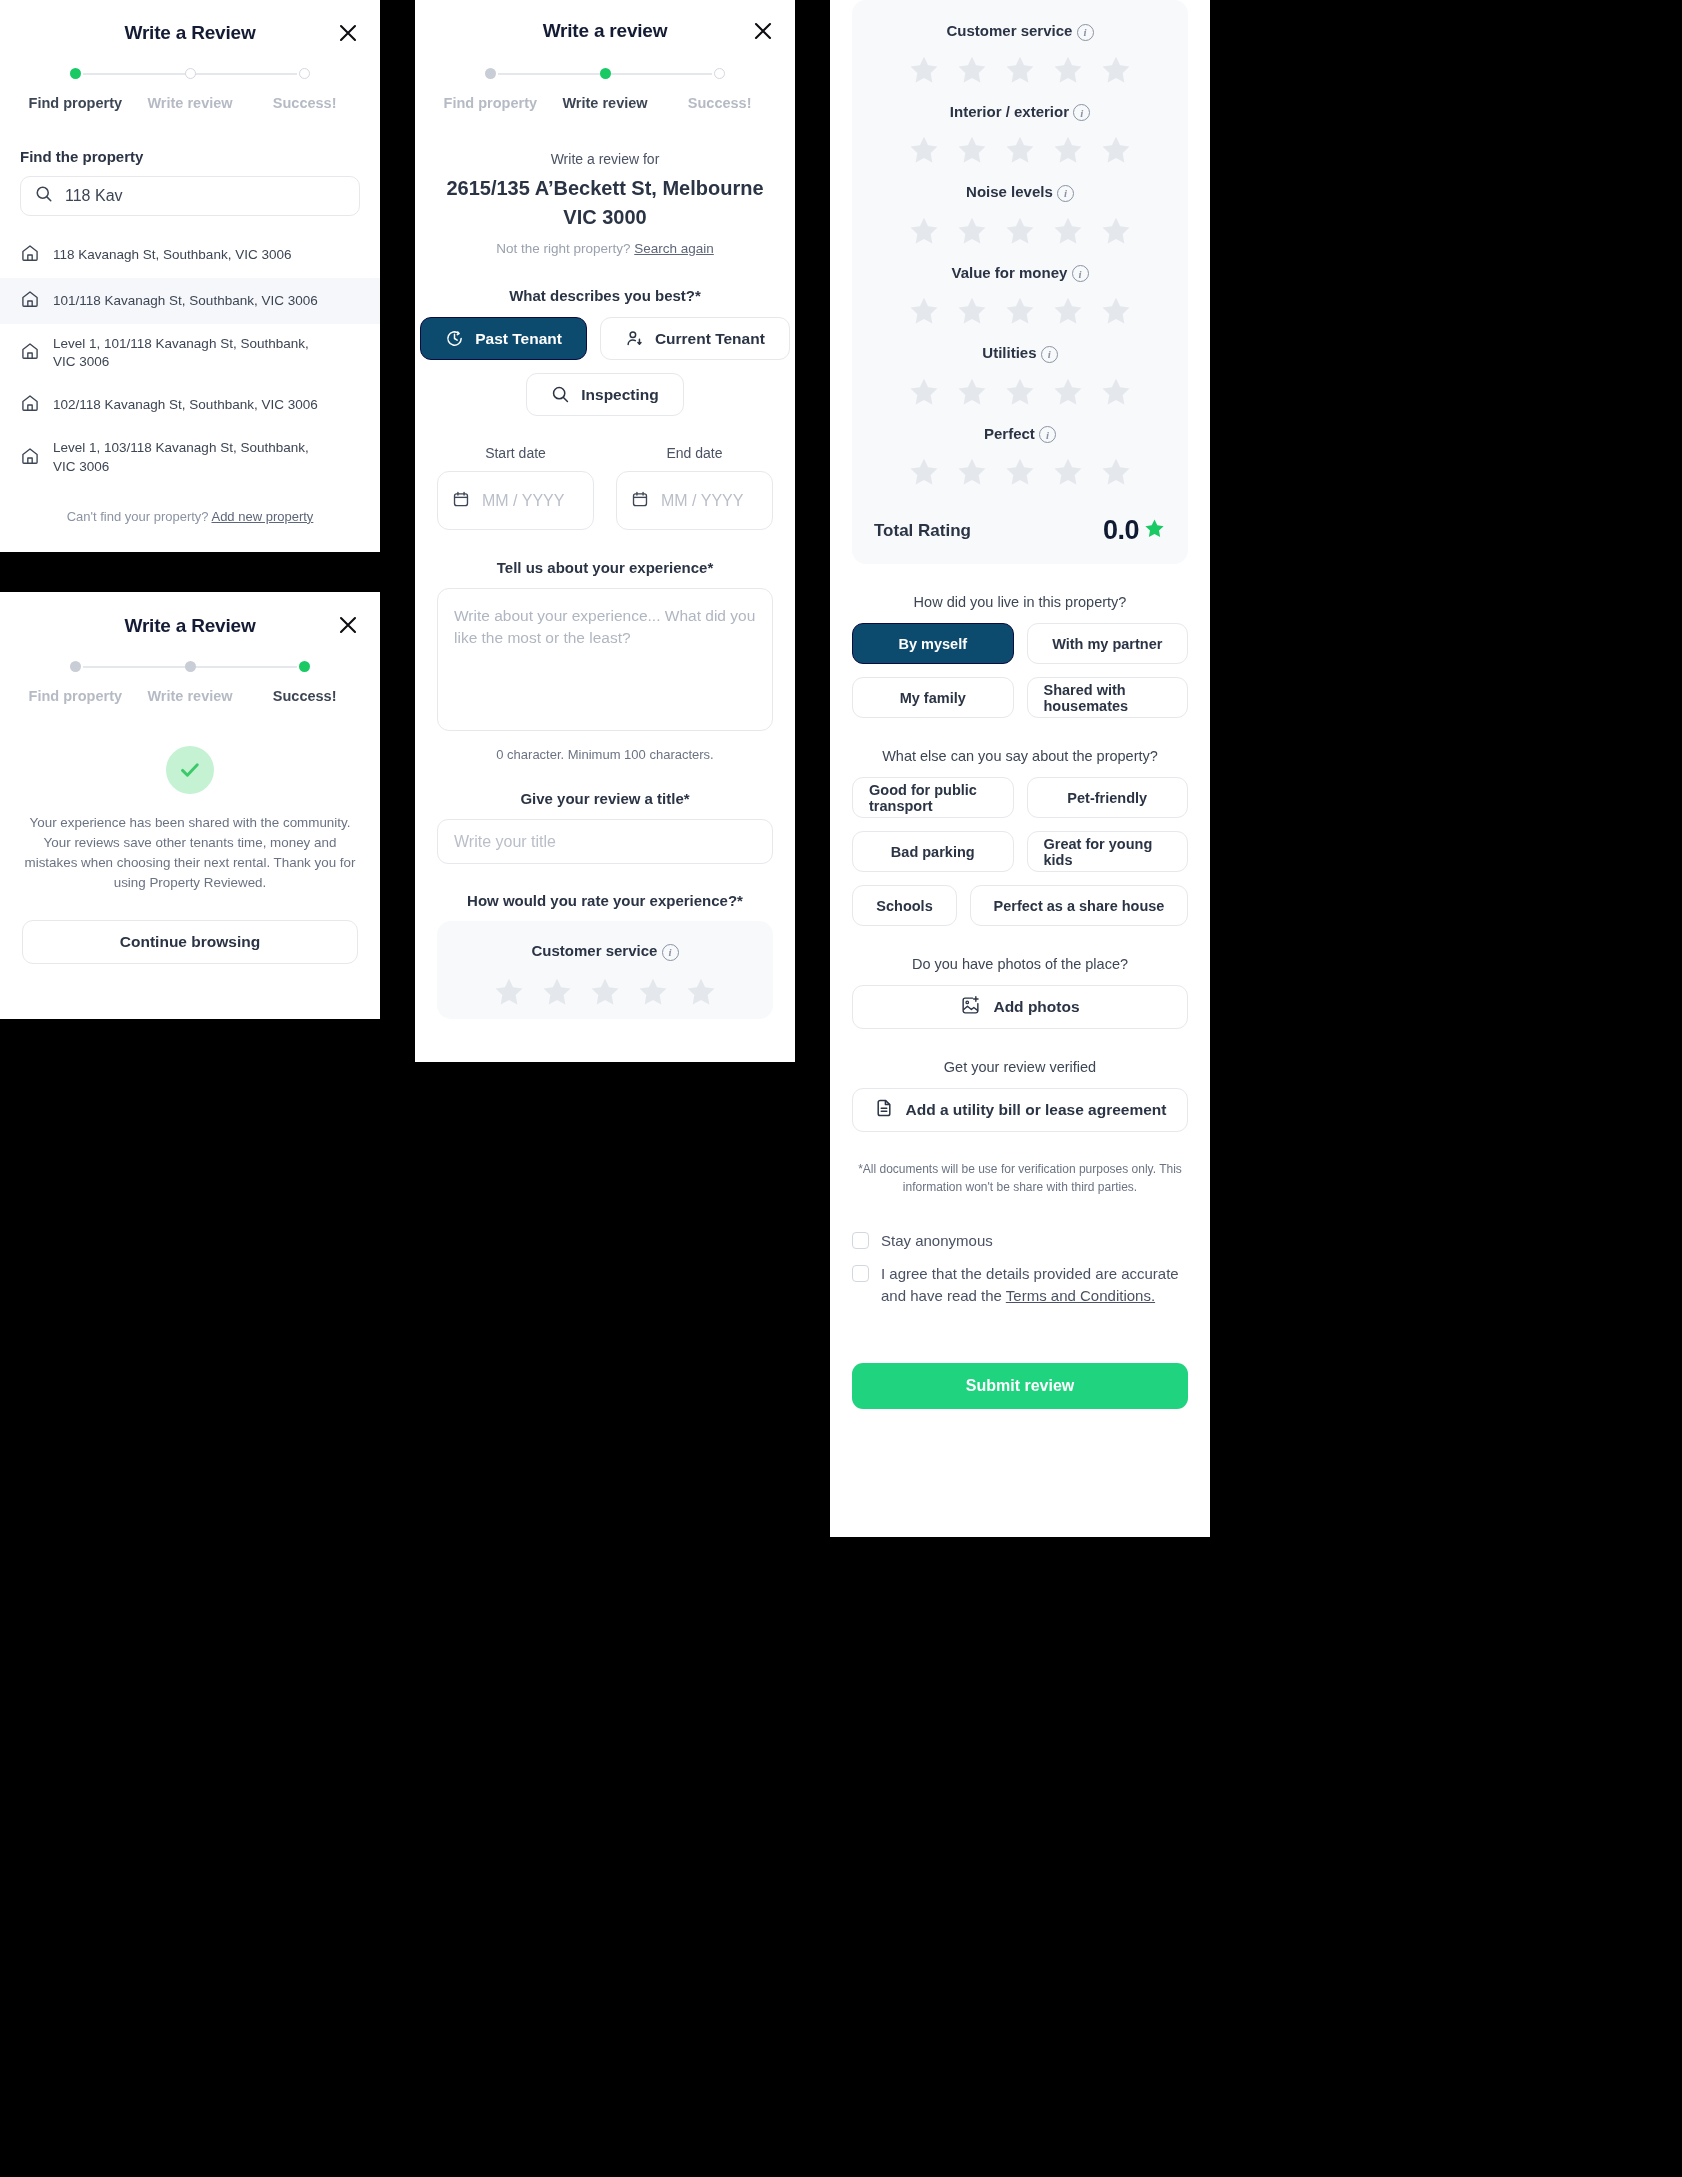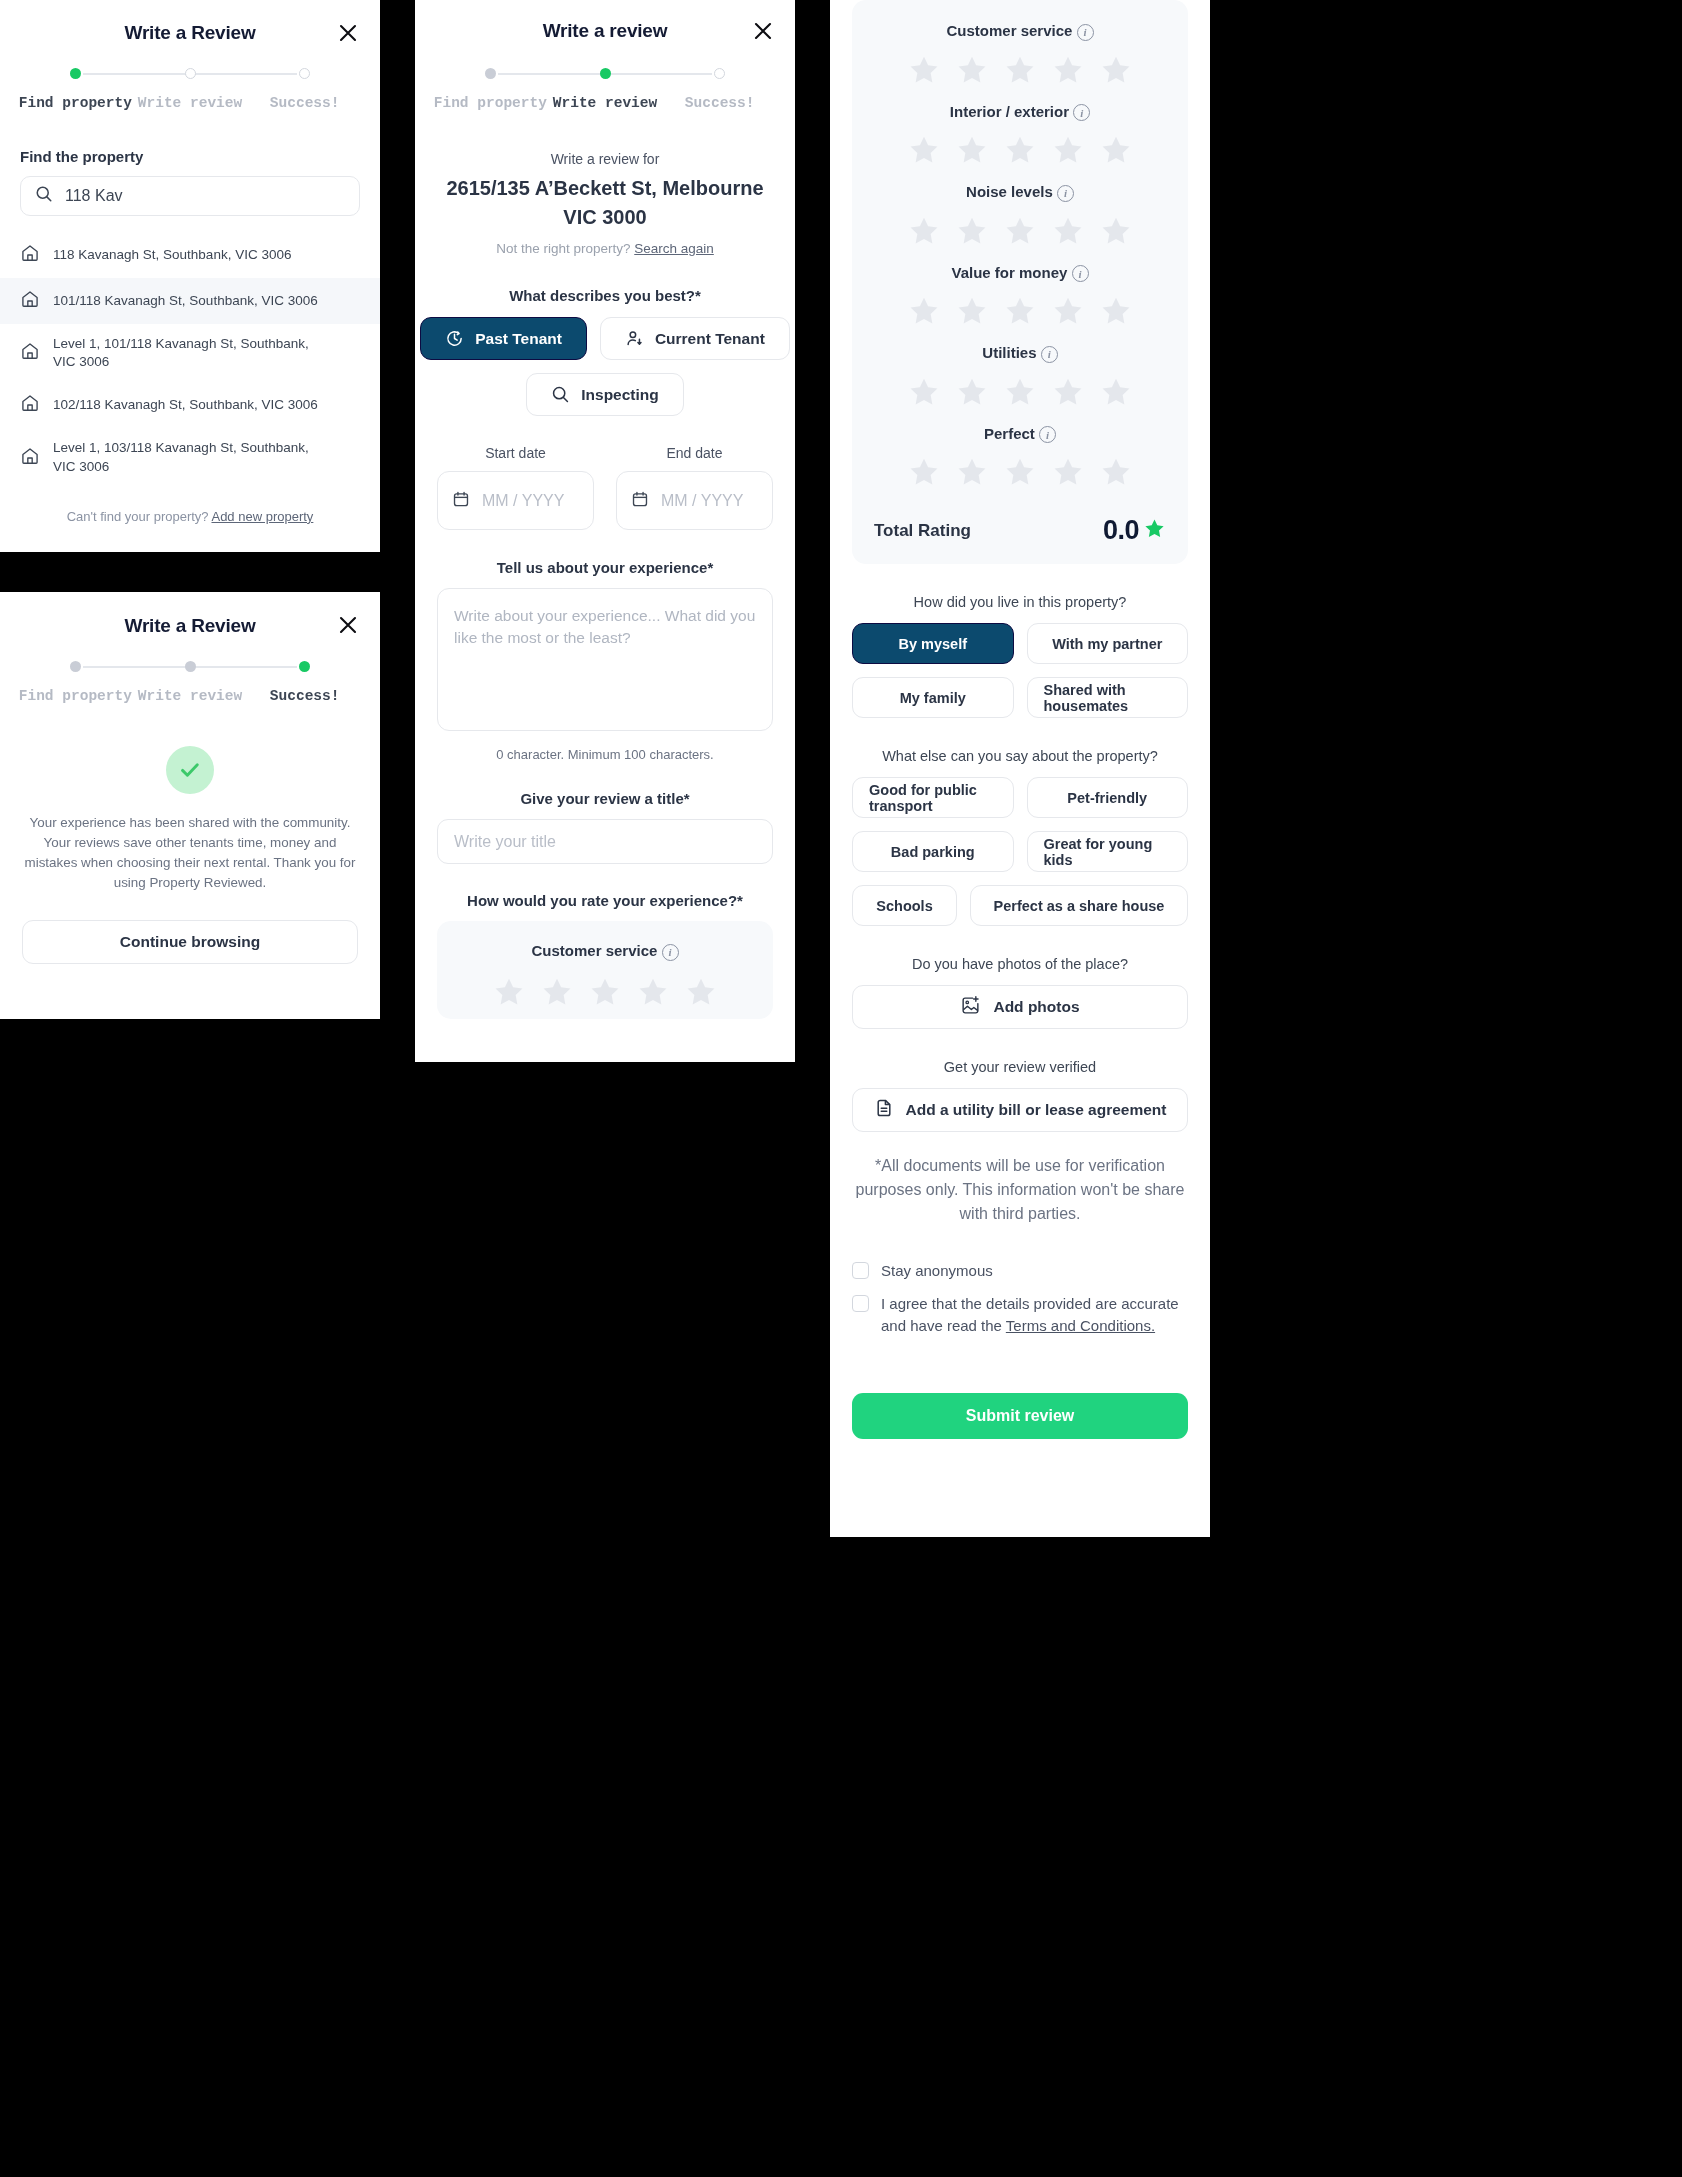--- a/index.html
+++ b/index.html
@@ -17,21 +17,21 @@
   .modal-title {
     text-align: center; font-weight: bold; color: #141b34;
     letter-spacing: -0.2px;
   }
   .close-x {
     position: absolute; cursor: pointer; line-height: 1;
     color: #0d0d12; font-weight: 500;
   }
   .close-x svg { display: block; }
 
-  .stepper { position: relative; display: flex; font-family: Liberation Mono, monospace; }
+  .stepper { position: relative; display: flex; }
   .step { flex: 1; text-align: center; position: relative; }
   .step-dot {
     width: 11px; height: 11px; border-radius: 50%;
     background: #c9cdd6; margin: 0 auto 16px;
     position: relative; z-index: 2;
   }
   .step-dot.active { background: #18c964; }
   .step-dot.empty {
     background: #fff; border: 1.6px solid #d3d7de; width: 11px; height: 11px;
   }
@@ -177,22 +177,22 @@
   .sec-q { text-align: center; font-size: 14.5px; color: #3d4654; }
   .tagrow { display: flex; gap: 13px; margin: 13px 22px 0; }
   .tagrow .pill { height: 41px; padding: 0 16px; flex: 1; font-size: 14.5px; }
   .full-btn {
     margin: 13px 22px 0; height: 44px; border: 1.4px solid #e6e8ec;
     border-radius: 11px; display: flex; align-items: center;
     justify-content: center; gap: 12px; font-weight: bold; color: #2b3445;
     font-size: 15.5px; cursor: pointer; background: #fff;
   }
   .disclaimer {
-    text-align: center; font-size: 16px; color: #6b7383;
-    margin: 22px 24px 0; line-height: 1.5;
+    text-align: center; font-size: 12px; color: #6b7383;
+    margin: 28px 24px 0; line-height: 1.5;
   }
   .cbrow { display: flex; gap: 12px; margin: 0 22px; align-items: flex-start; }
   .cbox {
     width: 17px; height: 17px; border: 1.5px solid #d3d7de; border-radius: 4px;
     flex-shrink: 0; margin-top: 2px; cursor: pointer; background: #fff;
   }
   .cbrow .cl { font-size: 15px; color: #4a5263; line-height: 1.42; }
   .cbrow .cl a { color: #4a5263; text-decoration: underline; cursor: pointer; }
   .submit-btn {
     margin: 0 22px; height: 46px; background: #20d37f; border-radius: 11px;

